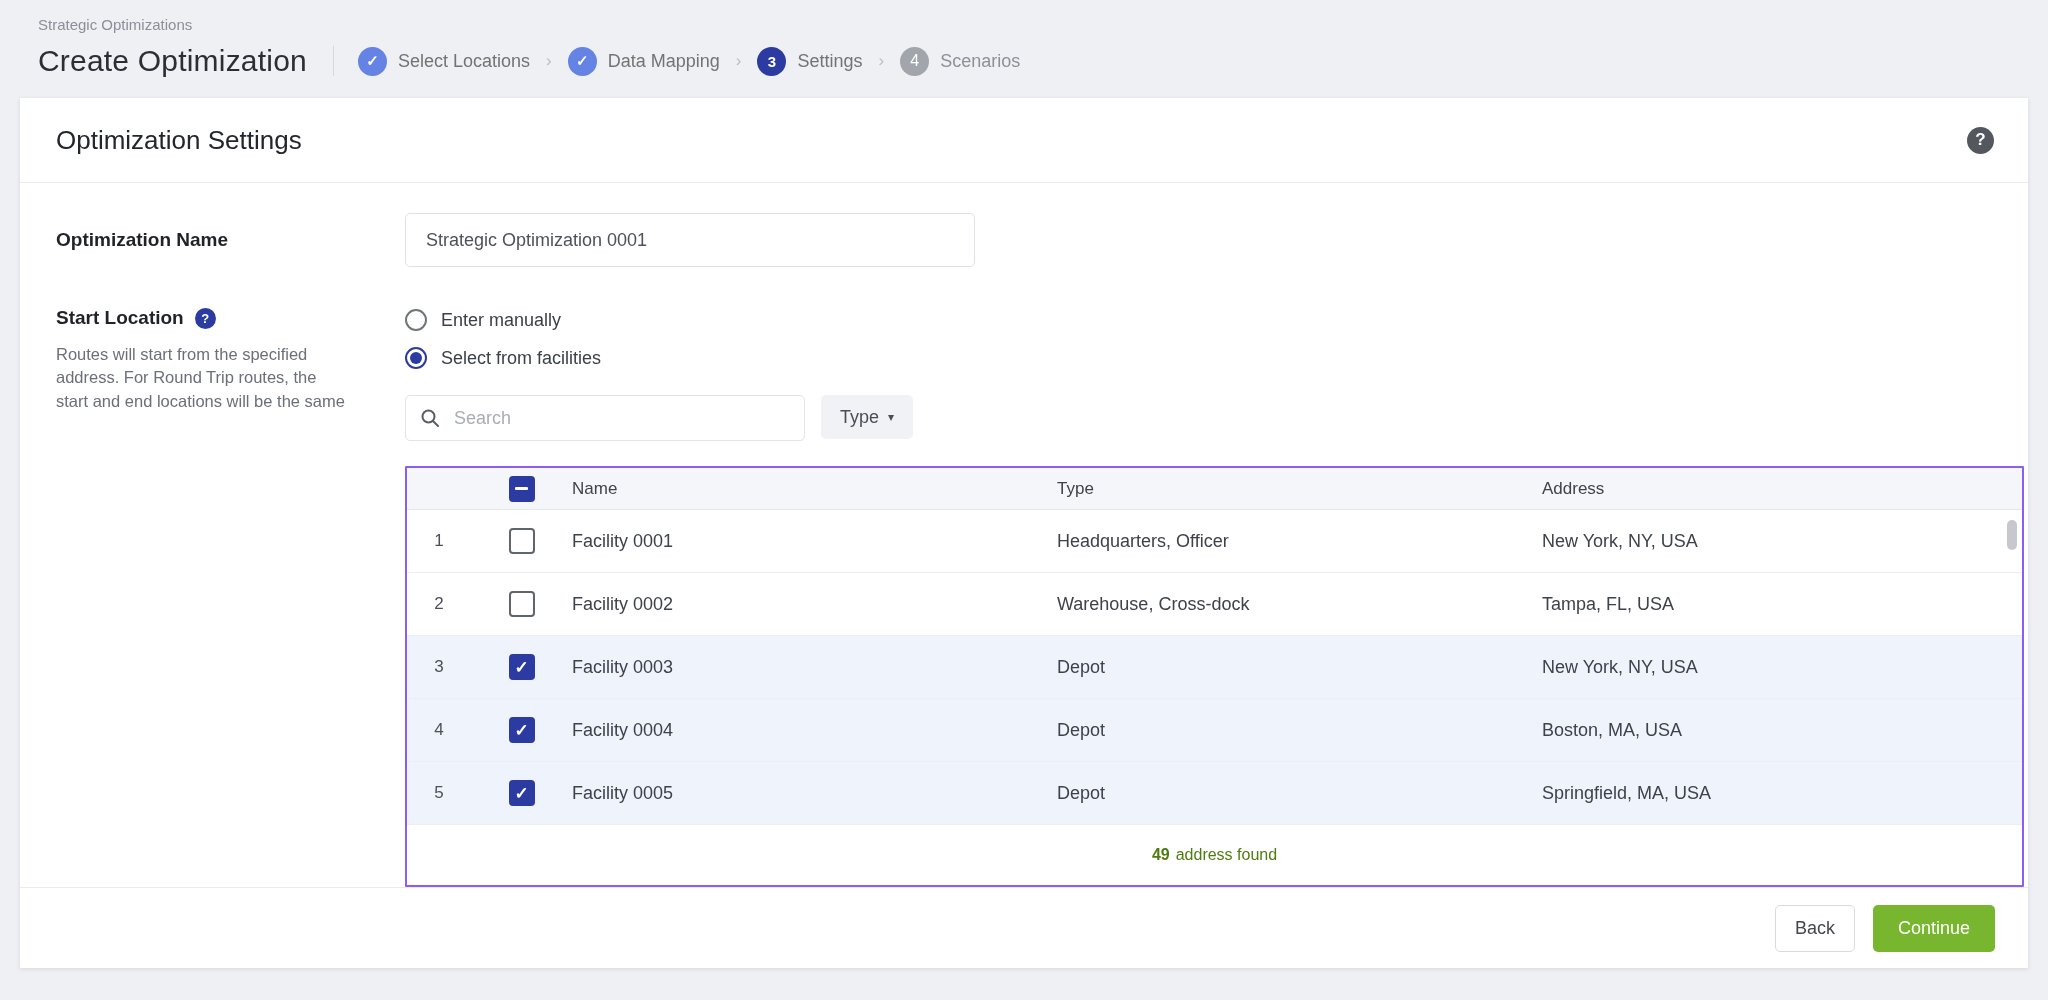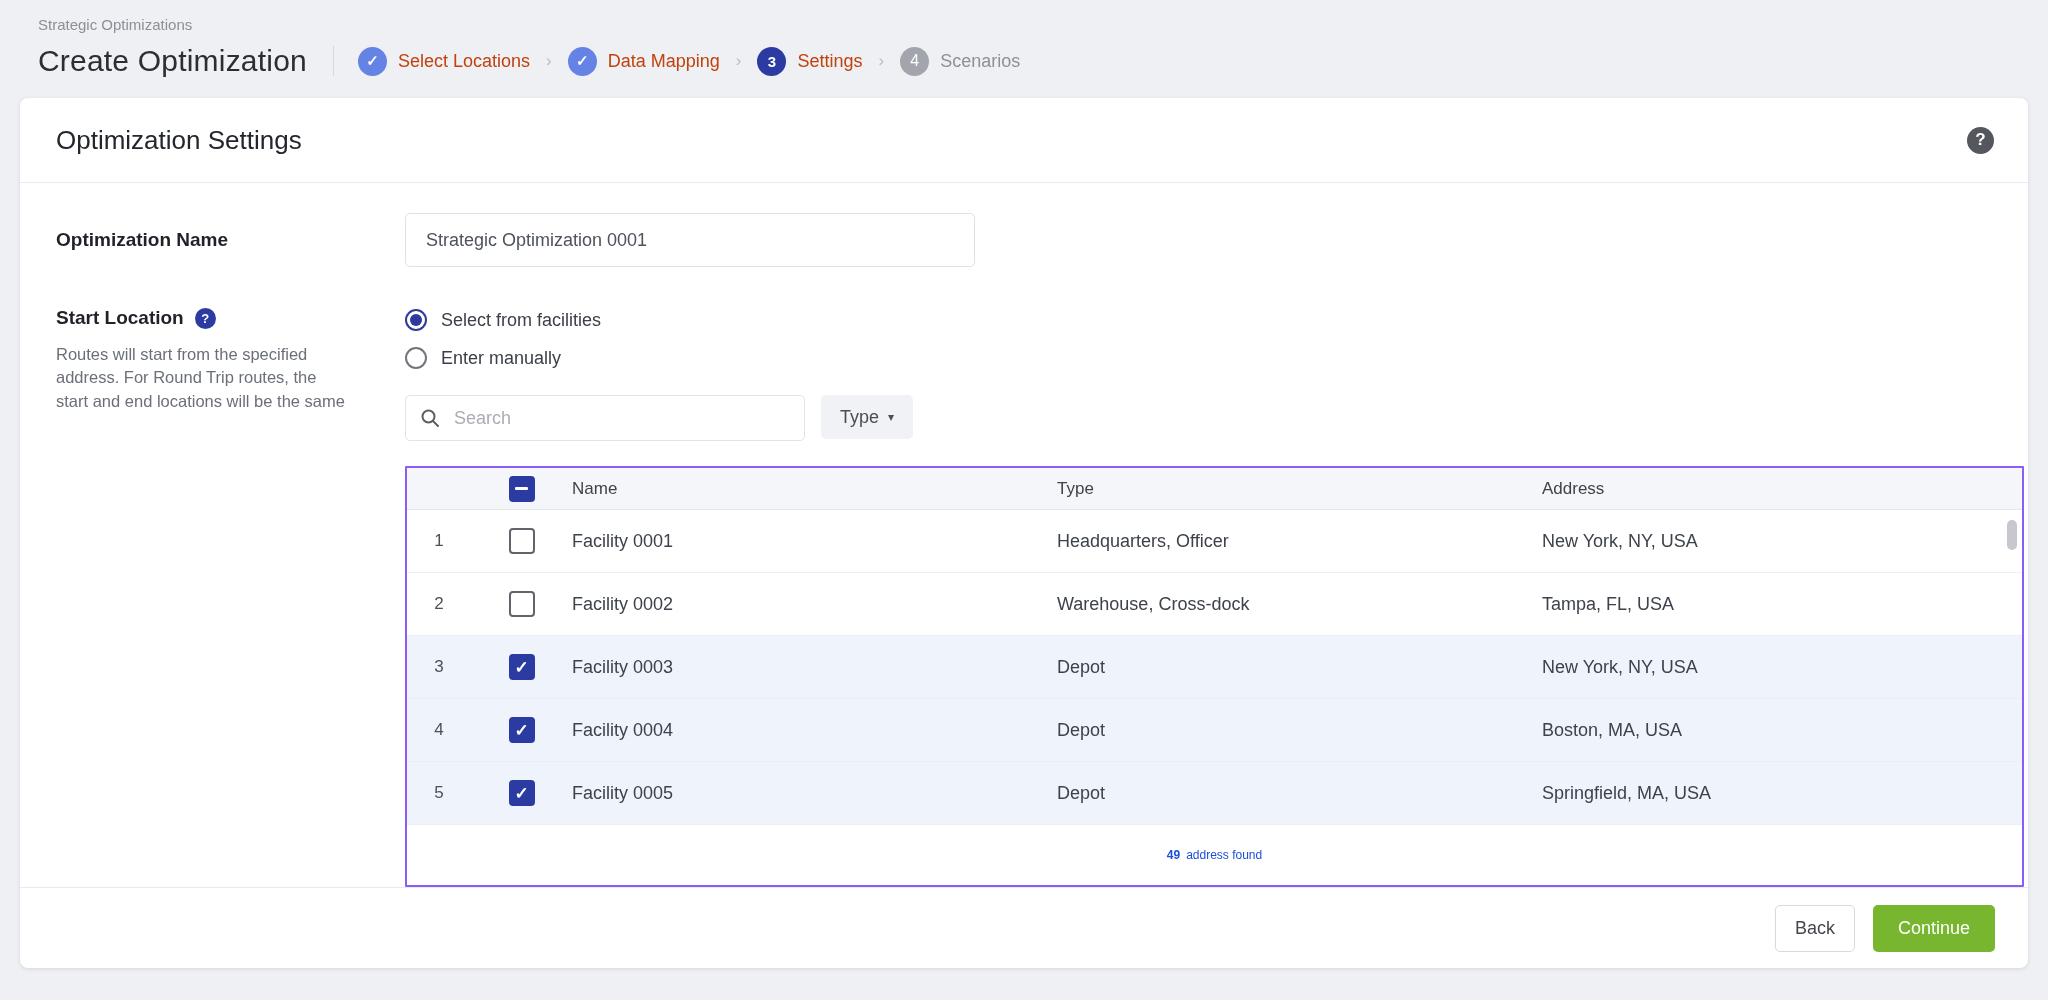--- a/index.html
+++ b/index.html
@@ -21,27 +21,27 @@
   .stepper { display:flex; align-items:center; }
   .step { display:flex; align-items:center; gap:11px; }
   .step-circle {
     width:29px; height:29px; border-radius:50%;
     display:flex; align-items:center; justify-content:center;
     color:#fff; font-size:15px; font-weight:700; flex:0 0 auto;
   }
   .step.completed .step-circle { background:#6583e4; }
   .step.active .step-circle { background:#2c3ba1; }
   .step.upcoming .step-circle { background:#a2a5ab; font-weight:400; font-size:16px; }
-  .step-label { font-size:18px; color:#c2410c; white-space:nowrap; }
+  .step-label { font-size:18px; color:#737373; white-space:nowrap; }
   .step.upcoming .step-label { color:#8d9097; }
   .chev { color:#b9bcc2; font-size:17px; margin:0 16px; }
 
   
   .card {
-    margin:14px 20px 0 20px; background:#fff; border-radius:8px;
+    margin:14px 20px 0 20px; background:#fff; border-radius:0;
     box-shadow:0 1px 4px rgba(30,35,50,.12);
     height:870px; display:flex; flex-direction:column;
   }
   .card-head {
     height:85px; flex:0 0 auto; display:flex; align-items:center;
     justify-content:space-between; padding:0 34px 0 36px;
     border-bottom:1px solid #e9eaee;
   }
   .panel-title { font-size:26px; color:#23262c; font-weight:400; }
   .help-dark {
@@ -111,21 +111,21 @@
   }
   .cb.checked { background:#2c3ba1; border-color:#2c3ba1; }
   .cb.indeterminate { background:#2c3ba1; border-color:#2c3ba1; position:relative; }
   .cb.indeterminate::after { content:""; width:13px; height:3px; background:#fff; border-radius:1px; }
   .scroll-thumb {
     position:absolute; right:5px; top:10px; width:10px; height:30px;
     background:#c6c8cd; border-radius:6px; cursor:pointer;
   }
   .t-foot {
     height:60px; display:flex; align-items:center; justify-content:center;
-    font-size:12px; color:#1d4ed8; gap:6px; background:#fff;
+    font-size:16px; color:#4d7c0f; gap:6px; background:#fff;
   }
   .t-foot b { font-weight:700; }
 
   
   .card-foot {
     flex:0 0 auto; border-top:1px solid #e9eaee; height:81px;
     display:flex; align-items:center; justify-content:flex-end; gap:18px; padding-right:33px;
   }
   .btn { height:47px; border-radius:5px; font-size:18px; cursor:pointer; font-family:"Liberation Sans", sans-serif; }
   .btn-back { width:80px; background:#fff; border:1px solid #d8dade; color:#43474e; }
@@ -183,27 +183,27 @@
       <div>
         <div class="label-icon-row">
           <div class="field-label">Start Location</div>
           <div class="help-blue">?</div>
         </div>
         <div class="desc">Routes will start from the specified address. For Round Trip routes, the start and end locations will be the same</div>
       </div>
 
       <div>
         <div class="radios">
+          <div class="radio">
+            <div class="radio-circle"></div>
+            <div>Enter manually</div>
+          </div>
           <div class="radio selected">
             <div class="radio-circle"></div>
             <div>Select from facilities</div>
-          </div>
-          <div class="radio">
-            <div class="radio-circle"></div>
-            <div>Enter manually</div>
           </div>
         </div>
 
         <div class="search-row">
           <div class="search-box">
             <svg width="20" height="20" viewBox="0 0 20 20">
               <circle cx="8.5" cy="8.5" r="6" fill="none" stroke="#595d64" stroke-width="2"></circle>
               <line x1="13" y1="13" x2="18" y2="18" stroke="#595d64" stroke-width="2" stroke-linecap="round"></line>
             </svg>
             <input type="text" placeholder="Search" style="">

